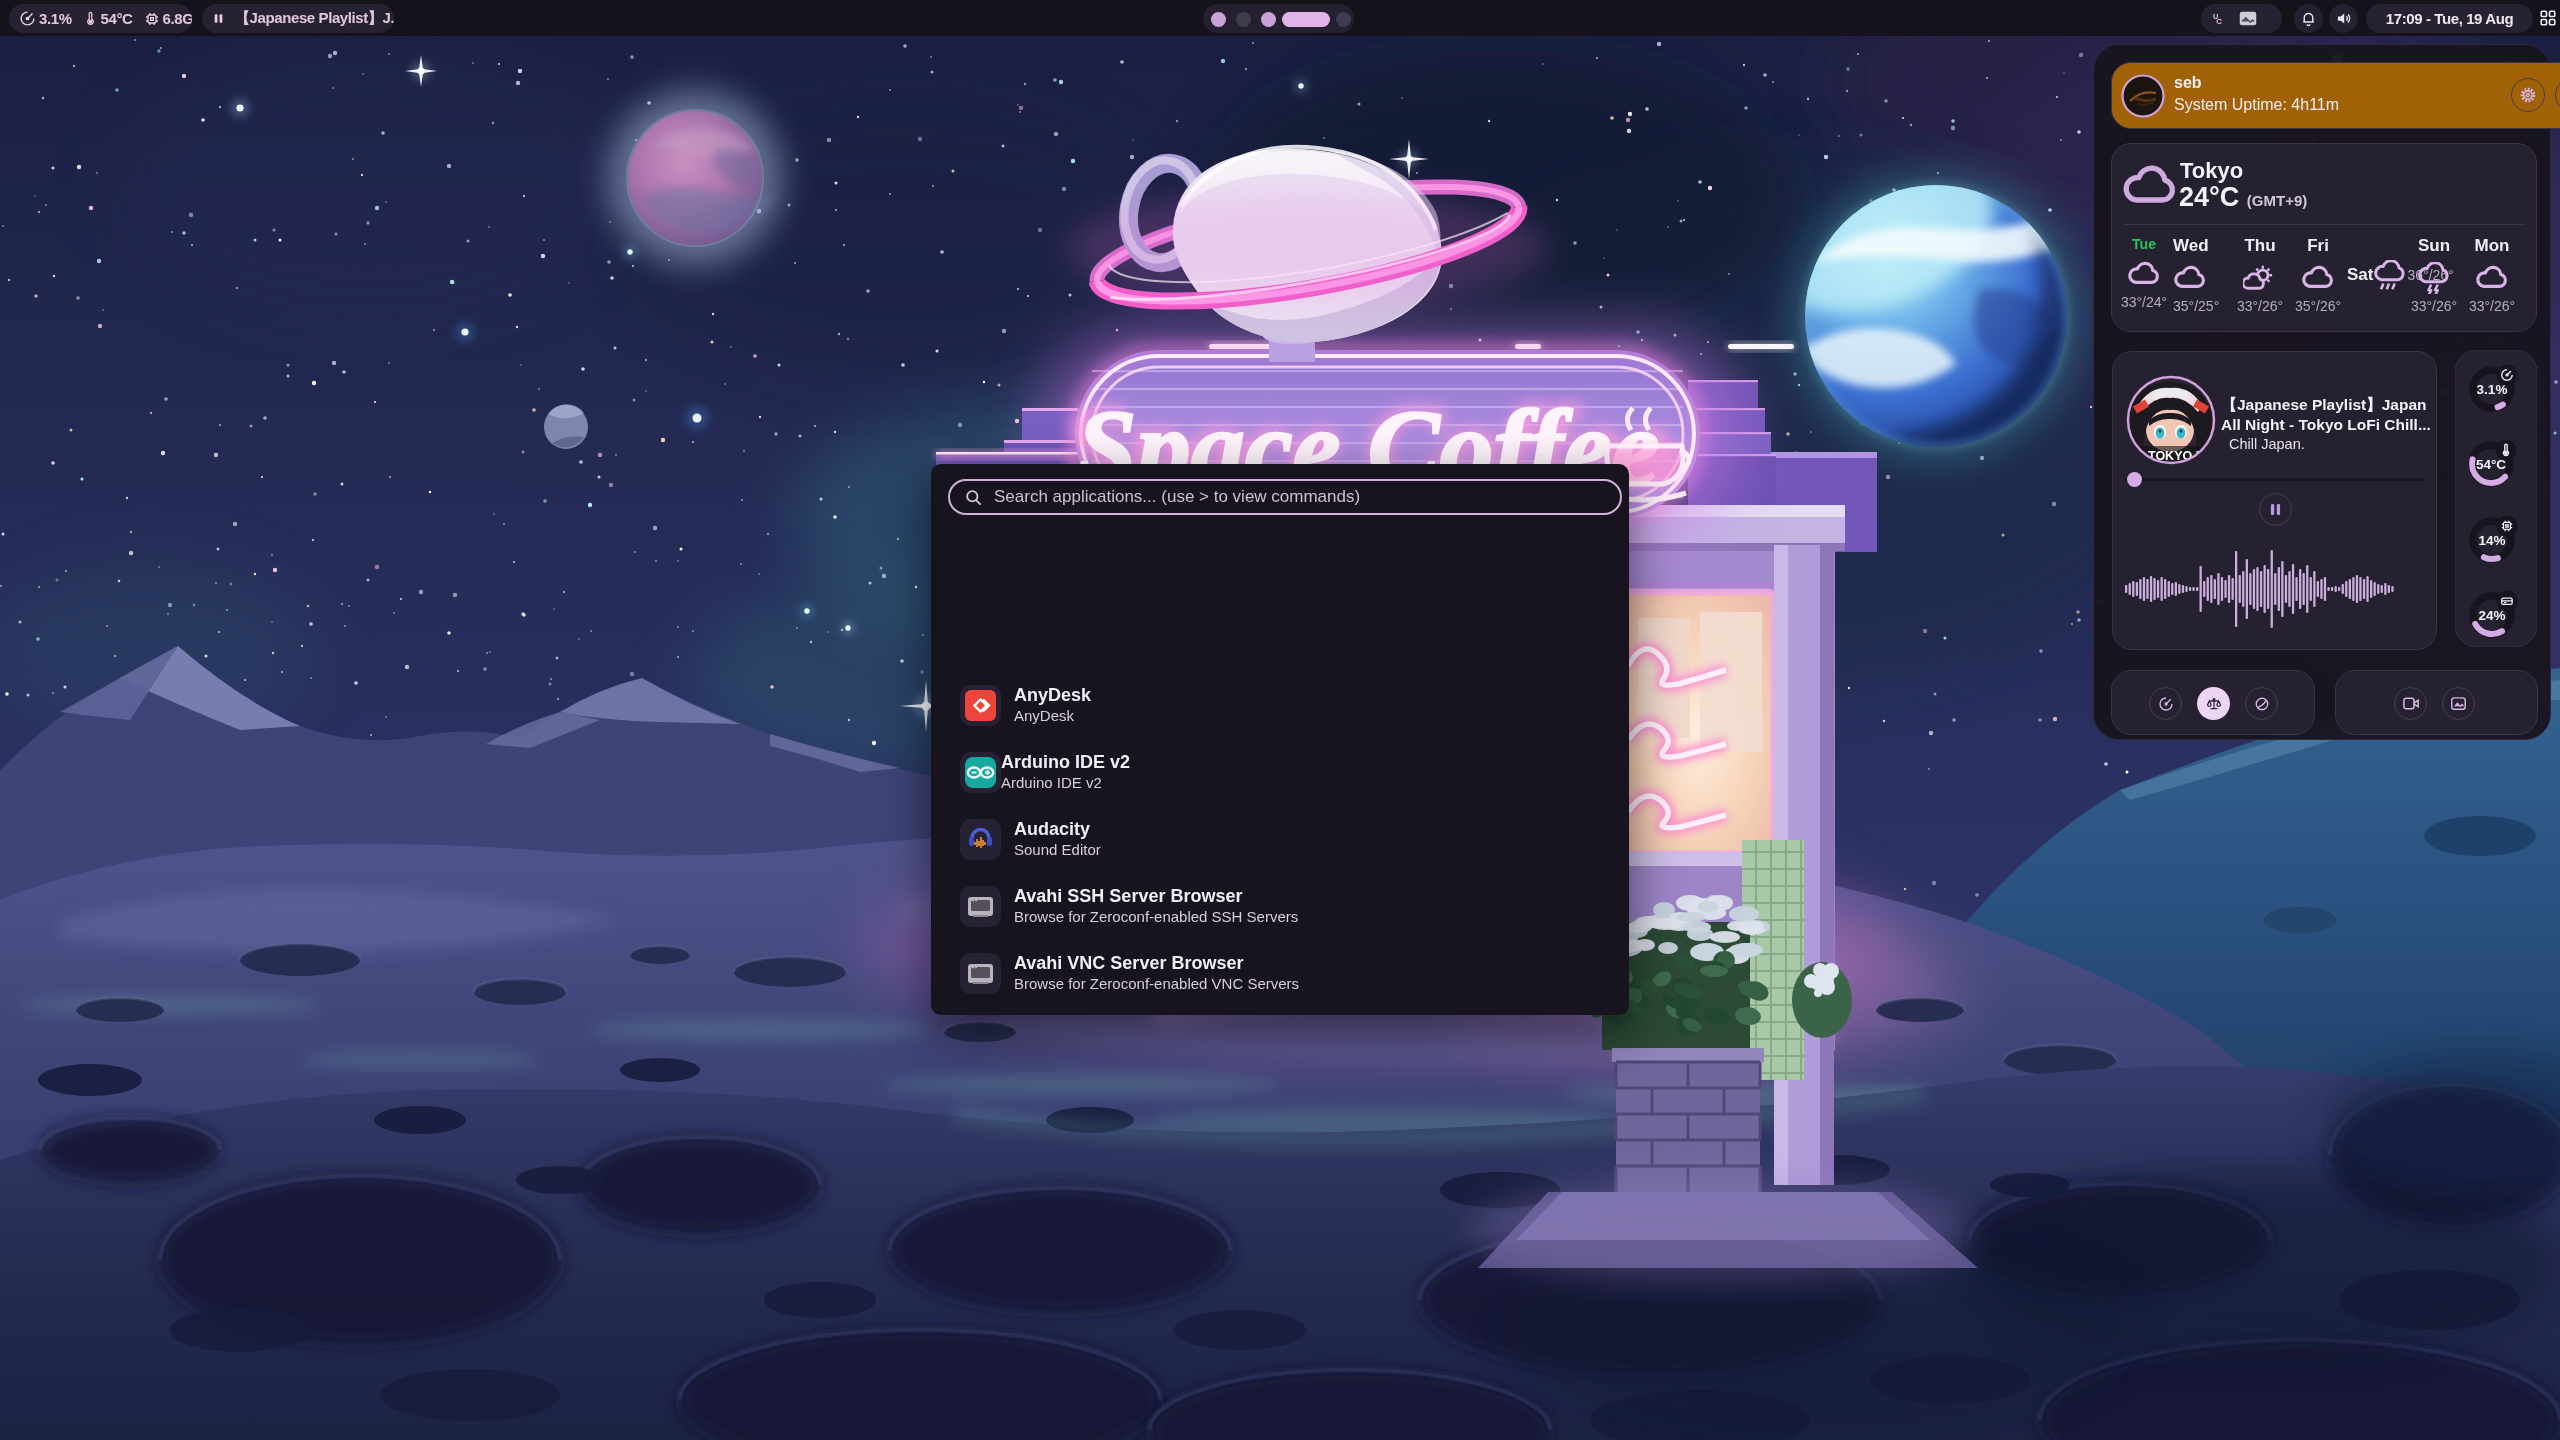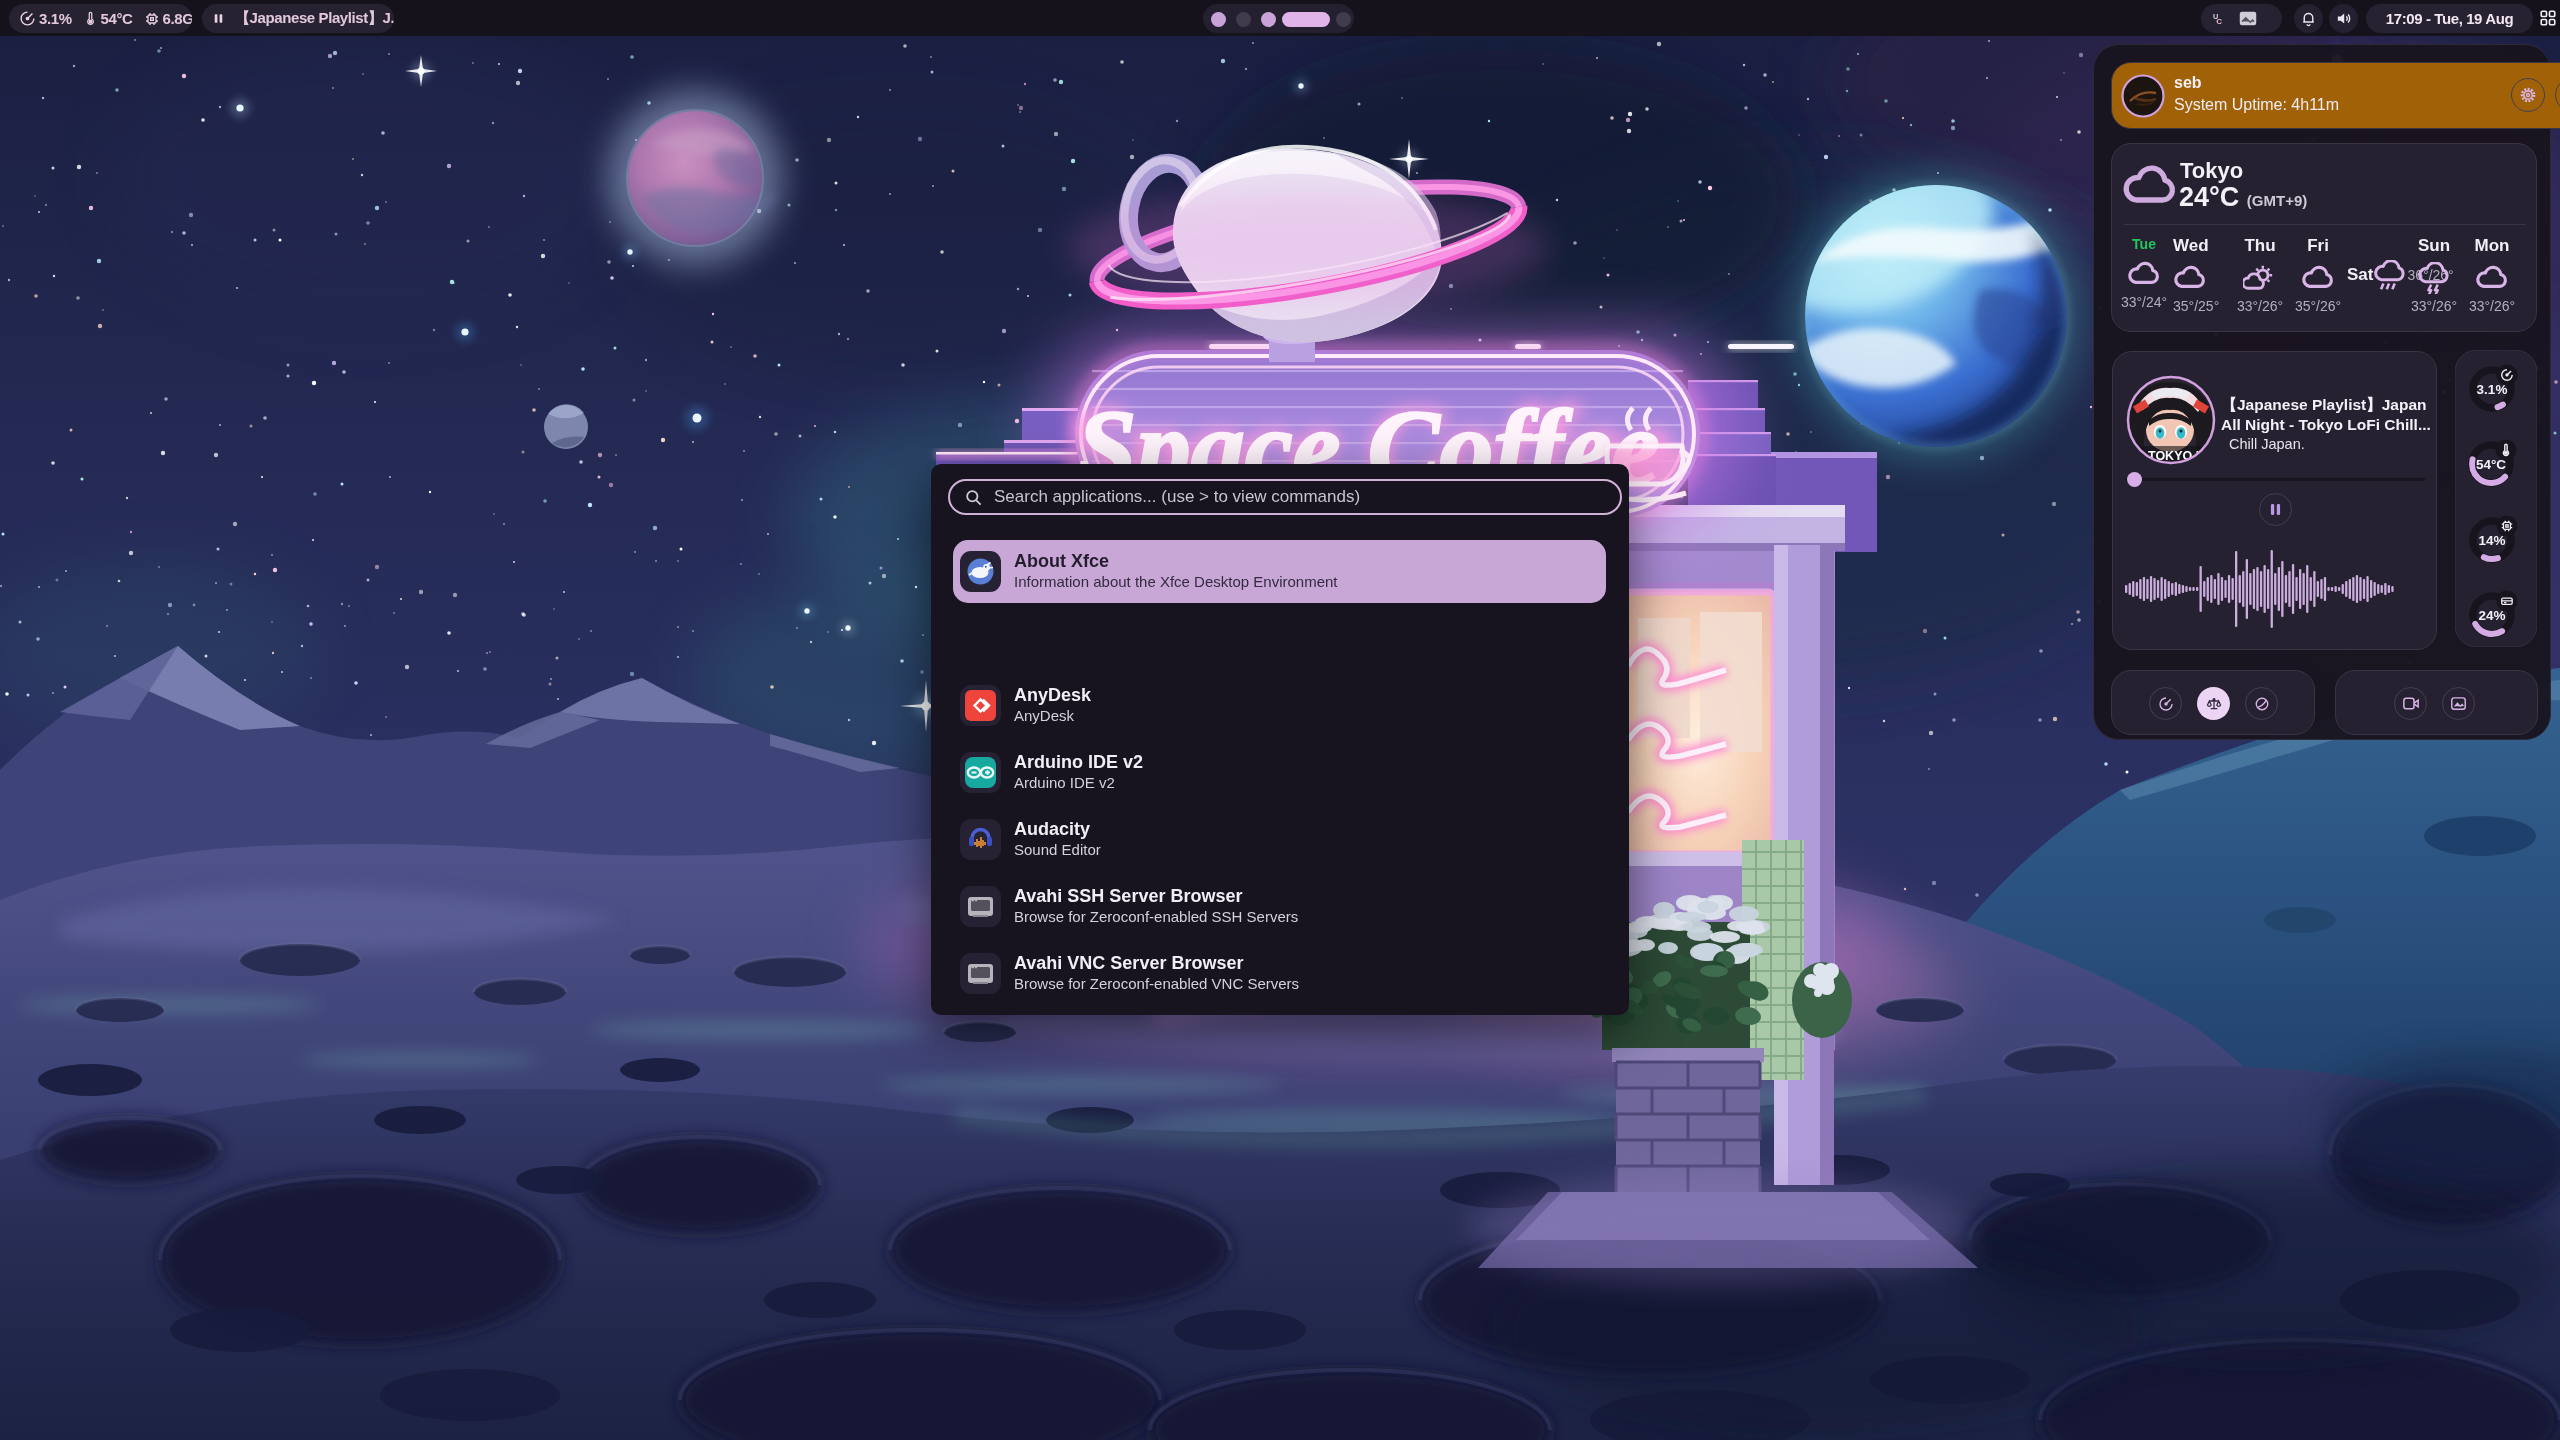--- a/index.html
+++ b/index.html
@@ -1250,48 +1250,33 @@
     </div>
 </div>
 <div style="position:absolute;left:931px;top:464px;width:698px;height:551px;background:#18141f;border-radius:10px;box-shadow:0 18px 50px rgba(0,0,0,0.55)">
 <div style="position:absolute;left:17px;top:15px;width:674px;height:36px;border:2px solid #cfb2d6;border-radius:18px;display:flex;align-items:center;padding:0 14px;gap:11px">
       <svg width="19" height="19" viewBox="0 0 24 24" fill="none" stroke="#cfc8d4" stroke-width="2.3">
         <circle cx="10.5" cy="10.5" r="6.5"></circle>
         <path d="M15.5 15.5 21 21"></path>
       </svg>
       <span style="font-size:17px;color:#c9c2cf">Search applications... (use &gt; to view commands)</span>
     </div>
-<div style="position:absolute;left:22px;top:76px;width:653px;height:63px;background:#c8a7d7;border-radius:15px;display:flex;align-items:center;padding:0 11px 0 7px;gap:13px">
-      <svg width="41" height="41" viewBox="0 0 41 41">
-        <rect width="41" height="41" rx="11" fill="#262233"></rect>
-        <circle cx="20.5" cy="20.5" r="13" fill="#5b7fd4"></circle>
-        <ellipse cx="20" cy="21.5" rx="8.5" ry="5.5" fill="#f4f6fb"></ellipse>
-        <circle cx="26.5" cy="16.5" r="3.4" fill="#f4f6fb"></circle>
-        <path d="M27 14 l3.5 -2.5 M29 17 l4 -0.5" stroke="#f4f6fb" stroke-width="1.6"></path>
-        <path d="M12 22 l-3 2" stroke="#f4f6fb" stroke-width="1.8"></path>
-        <circle cx="25.8" cy="15.8" r="1" fill="#3a57a0"></circle>
-      </svg>
-      <div>
-        <div style="font-size:18px;font-weight:bold;color:#241d2e;line-height:1.2">About Xfce</div>
-        <div style="font-size:15px;color:#332b3f;line-height:1.25">Information about the Xfce Desktop Environment</div>
-      </div>
-    </div>
     <div style="position:absolute;left:22px;top:210px;width:653px;height:63px;display:flex;align-items:center;padding:0 11px 0 7px;gap:13px">
       <svg width="41" height="41" viewBox="0 0 41 41">
         <rect width="41" height="41" rx="11" fill="#262233"></rect>
         <rect x="5" y="5" width="31" height="31" rx="6" fill="#ef443b"></rect>
         <path d="M14.5 20.5 l6-6 6 6 -6 6Z" fill="none" stroke="#fff" stroke-width="2.4"></path>
         <path d="M23 14.5 l6 6 -6 6" fill="none" stroke="#fff" stroke-width="2.4"></path>
       </svg>
       <div>
         <div style="font-size:18px;font-weight:bold;color:#f2eef5;line-height:1.2">AnyDesk</div>
         <div style="font-size:15px;color:#d5d0da;line-height:1.25">AnyDesk</div>
       </div>
     </div>
-    <div style="position:absolute;left:22px;top:277px;width:653px;height:63px;display:flex;align-items:center;padding:0 11px 0 7px;gap:13px">
+    <div style="position:absolute;left:22px;top:277px;width:653px;height:63px;display:flex;align-items:center;padding:0 11px 0 7px;">
       <svg width="41" height="41" viewBox="0 0 41 41">
         <rect width="41" height="41" rx="11" fill="#262233"></rect>
         <rect x="5" y="5" width="31" height="31" rx="8" fill="#17a8a0"></rect>
         <ellipse cx="14" cy="20.5" rx="6.2" ry="5" fill="none" stroke="#eafaf8" stroke-width="2.4"></ellipse>
         <ellipse cx="27" cy="20.5" rx="6.2" ry="5" fill="none" stroke="#eafaf8" stroke-width="2.4"></ellipse>
         <path d="M11.5 20.5h5M25 20.5h5M27.5 18v5" stroke="#eafaf8" stroke-width="1.8"></path>
       </svg>
       <div>
         <div style="font-size:18px;font-weight:bold;color:#f2eef5;line-height:1.2">Arduino IDE v2</div>
         <div style="font-size:15px;color:#d5d0da;line-height:1.25">Arduino IDE v2</div>

